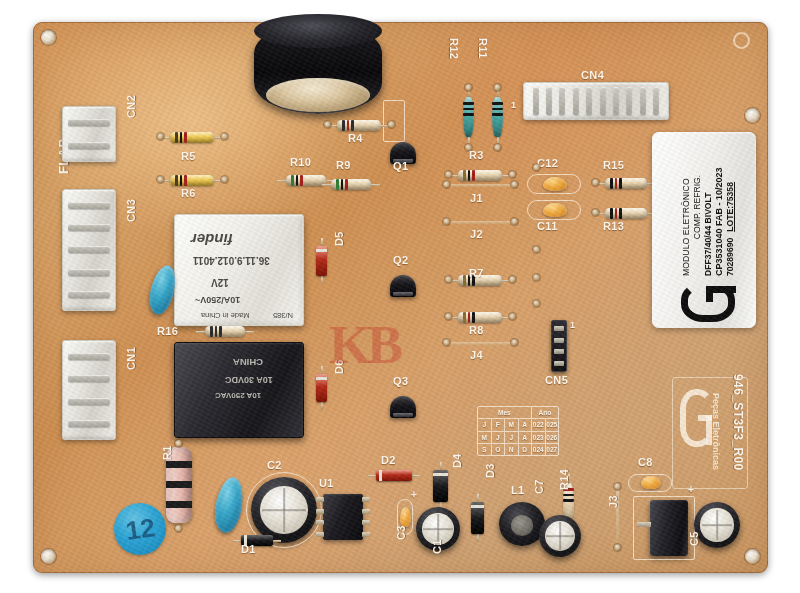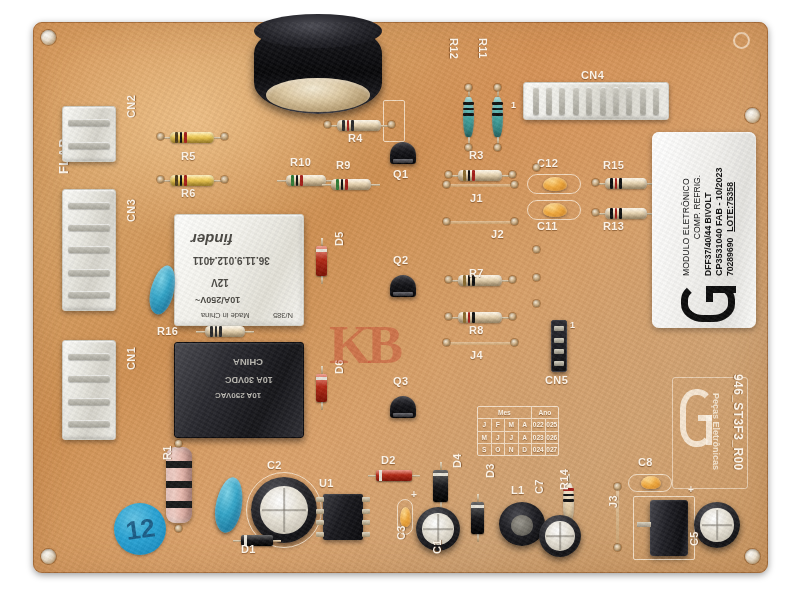--- a/index.html
+++ b/index.html
@@ -646,21 +646,21 @@
       <div class="body red">
           <div class="stripe"></div>
         </div>
       <div class="lead"></div>
     </div>
     <div class="silk rot90 sm" style="left:300px;top:352px;">D6</div>
 
     <div id="kb">KB</div>
 
     <div class="to92" style="left:357px;top:120px;"></div>
-    <div class="silk sm" style="left:360px;top:146px;">Q1</div>
+    <div class="silk sm" style="left:360px;top:138px;">Q1</div>
 
     <div class="to92" style="left:357px;top:253px;"></div>
     <div class="silk sm" style="left:360px;top:232px;">Q2</div>
 
     <div class="to92" style="left:357px;top:374px;"></div>
     <div class="silk sm" style="left:360px;top:353px;text-align:right;">Q3</div>
 
     <div class="res" style="left:430px;top:66px;width:11px;height:58px;flex-direction:column;">
       <div class="lead" style="width:2px;height:9px;"></div>
       <div class="body teal" style="width:11px;height:auto;flex:1;">
@@ -707,21 +707,21 @@
     <div class="silk sm" style="left:436px;top:127px;">R3</div>
 
     <div class="trace" style="left:414px;top:162px;width:68px;"></div>
     <div class="pad sm" style="left:410px;top:159px;"></div>
     <div class="pad sm" style="left:478px;top:159px;"></div>
     <div class="silk sm" style="left:437px;top:170px;">J1</div>
 
     <div class="trace" style="left:414px;top:199px;width:68px;"></div>
     <div class="pad sm" style="left:410px;top:196px;"></div>
     <div class="pad sm" style="left:478px;top:196px;"></div>
-    <div class="silk sm" style="left:437px;top:206px;margin-left:21px;">J2</div>
+    <div class="silk sm" style="left:437px;top:206px;">J2</div>
 
     <div class="res" style="left:416px;top:253px;width:62px;">
       <div class="lead"></div>
       <div class="body beige">
         <div class="bands">
           <div class="bd" style="background:#8a6a2f"></div>
           <div class="bd" style="background:#111"></div>
           <div class="bd" style="background:#111"></div>
         </div>
       </div>

